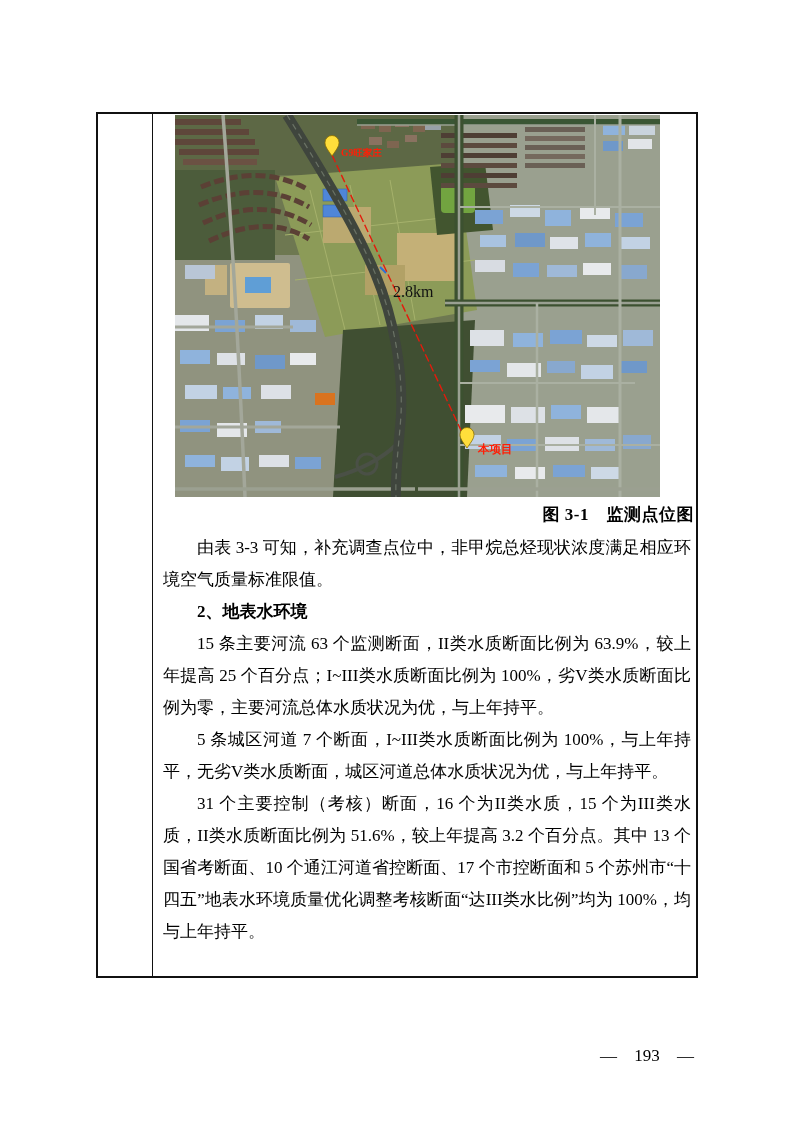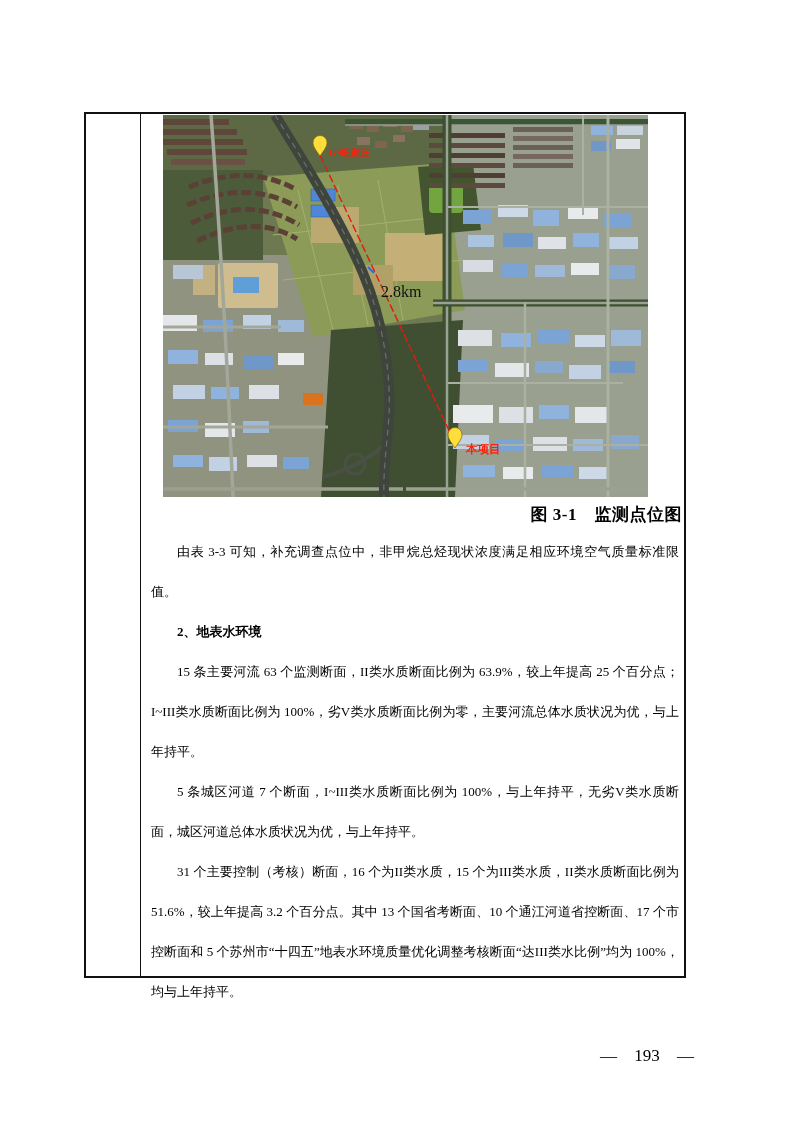--- a/index.html
+++ b/index.html
@@ -6,21 +6,21 @@
   html,body { background:#ffffff; }
   .page {
     position:relative;
     width:793px; height:1122px;
     background:#ffffff;
     font-family:"Liberation Serif","DejaVu Serif",serif;
     color:#000;
     overflow:hidden;
   }
   .table-frame {
-    position:absolute; left:84px; top:112px;
+    position:absolute; left:96px; top:112px;
     width:602px; height:866px;
     border:2px solid #111;
   }
   .divider {
     position:absolute; left:54px; top:0; bottom:0;
     width:1px; background:#111;
   }
   .map-wrap {
     position:absolute; left:77px; top:1px;
     width:485px; height:382px;
@@ -28,21 +28,21 @@
   .map-wrap svg { display:block; }
   .caption {
     position:absolute; left:56px; top:387px; width:540px;
     height:28px; line-height:28px;
     text-align:right; font-weight:bold; font-size:17px;
     letter-spacing:0.5px;
     padding-left:20px;
   }
   .textblock {
     position:absolute; left:65px; top:418px; width:528px;
-    font-size:13px; line-height:40px;
+    font-size:17px; line-height:32px;
     text-align:justify; text-justify:inter-ideograph;
   }
   .textblock p { text-indent:2em; }
   .textblock p.heading { font-weight:bold; }
   .footer {
     position:absolute; left:600px; top:1046px; width:94px;
     display:flex; justify-content:space-between; align-items:center;
     font-size:17px;
   }
   svg text { font-family:"Liberation Serif","DejaVu Serif",serif; }

